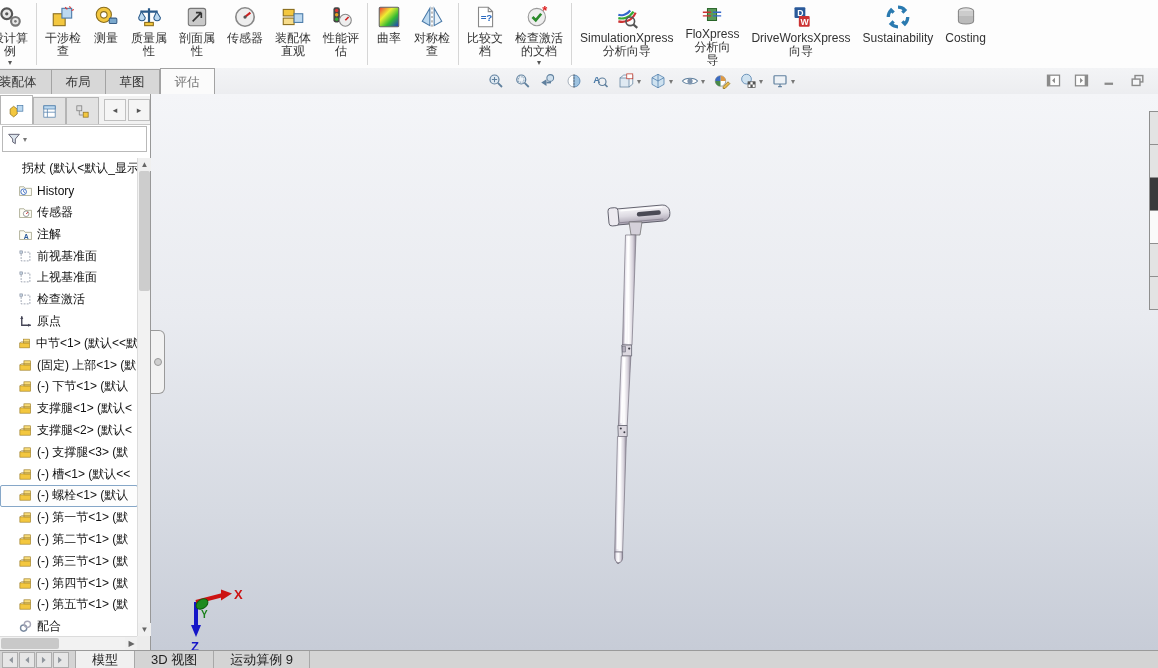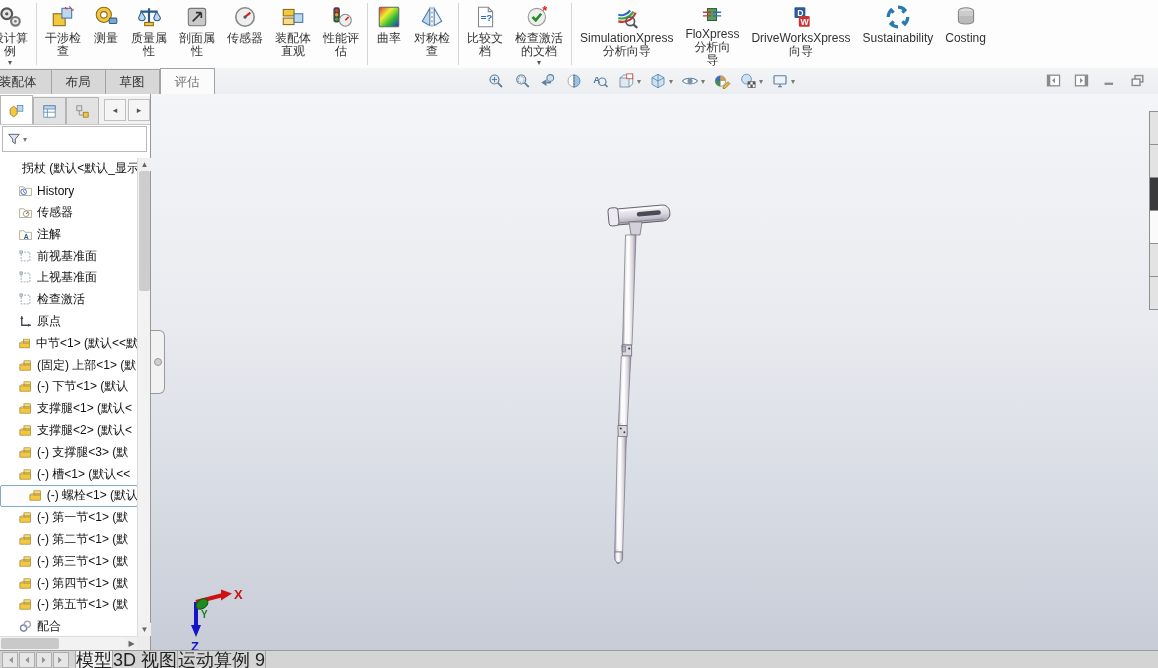--- a/index.html
+++ b/index.html
@@ -47,21 +47,21 @@
   .ptab.active{background:#fff;height:28px;}
   .pscroll{width:20px;height:20px;margin:0 0 3px 2px;display:flex;align-items:center;justify-content:center;
            border:1px solid #c0c0c0;background:#f5f5f5;font-size:9px;color:#555;cursor:pointer;}
   #pfilter{position:absolute;left:2px;top:32px;width:145px;height:26px;border:1px solid #b9b9b9;
            background:#fff;display:flex;align-items:center;padding-left:3px;box-sizing:border-box;}
   #pfilter .hudcaret{margin-left:1px;}
   #tree{position:absolute;left:0;top:64px;width:138px;height:478px;overflow:hidden;}
   .trow{height:21.8px;display:flex;align-items:center;gap:4px;padding-left:18px;white-space:nowrap;cursor:pointer;}
   .trow.root{padding-left:18px;}
   .trow .tlbl{font-size:12px;color:#111;}
-  .trow.sel{outline:1px solid #86a7c8;outline-offset:-1px;background:#fdfdfd;border-radius:2px;justify-content:flex-end;}
+  .trow.sel{outline:1px solid #86a7c8;outline-offset:-1px;background:#fdfdfd;border-radius:2px;}
   
   #vscroll{position:absolute;right:0;top:64px;width:13px;height:478px;background:#f2f2f2;border-left:1px solid #dcdcdc;box-sizing:border-box;}
   .sbtn{width:13px;height:13px;display:flex;align-items:center;justify-content:center;font-size:8px;color:#666;
         background:#f0f0f0;cursor:pointer;}
   #vscroll .sbtn.dn{position:absolute;bottom:0;}
   #vthumb{position:absolute;top:13px;left:1px;width:11px;height:120px;background:#cdcdcd;border-radius:2px;cursor:grab;}
   #hscroll{position:absolute;left:0;bottom:0;width:138px;height:14px;background:#f2f2f2;border-top:1px solid #dcdcdc;box-sizing:border-box;}
   #hthumb{position:absolute;left:1px;top:1px;width:58px;height:11px;background:#c9c9c9;border-radius:2px;cursor:grab;}
   #hscroll .sbtn{position:absolute;right:0;top:0;height:13px;}
   #scorner{position:absolute;right:0;bottom:0;width:13px;height:14px;background:#ececec;}
@@ -75,21 +75,21 @@
                  background:#cfcfcf;border:1px solid #9a9a9a;}
   #taskstrip{position:absolute;right:-4px;top:18px;width:13px;display:flex;flex-direction:column;}
   .tseg{height:32px;border:1px solid #8f8f8f;margin-top:-1px;cursor:pointer;}
 
   
   #bottombar{position:absolute;left:0;top:650px;width:1158px;height:18px;background:#d4d4d4;
              border-top:1px solid #9a9a9a;display:flex;align-items:stretch;box-sizing:border-box;}
   #navbtns{display:flex;align-items:center;gap:1px;padding:1px 2px;}
   .nbtn{width:14px;height:14px;background:#e6e6e6;border:1px solid #adadad;display:flex;align-items:center;justify-content:center;cursor:pointer;}
   #btabs{display:flex;margin-left:4px;}
-  .btab{padding:0 0;display:flex;align-items:center;font-size:18px;color:#222;
+  .btab{padding:0 16px;display:flex;align-items:center;font-size:13px;color:#222;
         border-right:1px solid #a8a8a8;cursor:pointer;background:#d4d4d4;white-space:nowrap;}
   .btab:first-child{border-left:1px solid #a8a8a8;}
   .btab.active{background:#f0f0f0;}
   svg{display:block;}
 </style>
 </head>
 <body>
 
 <div id="app">
   <div id="ribbon">

